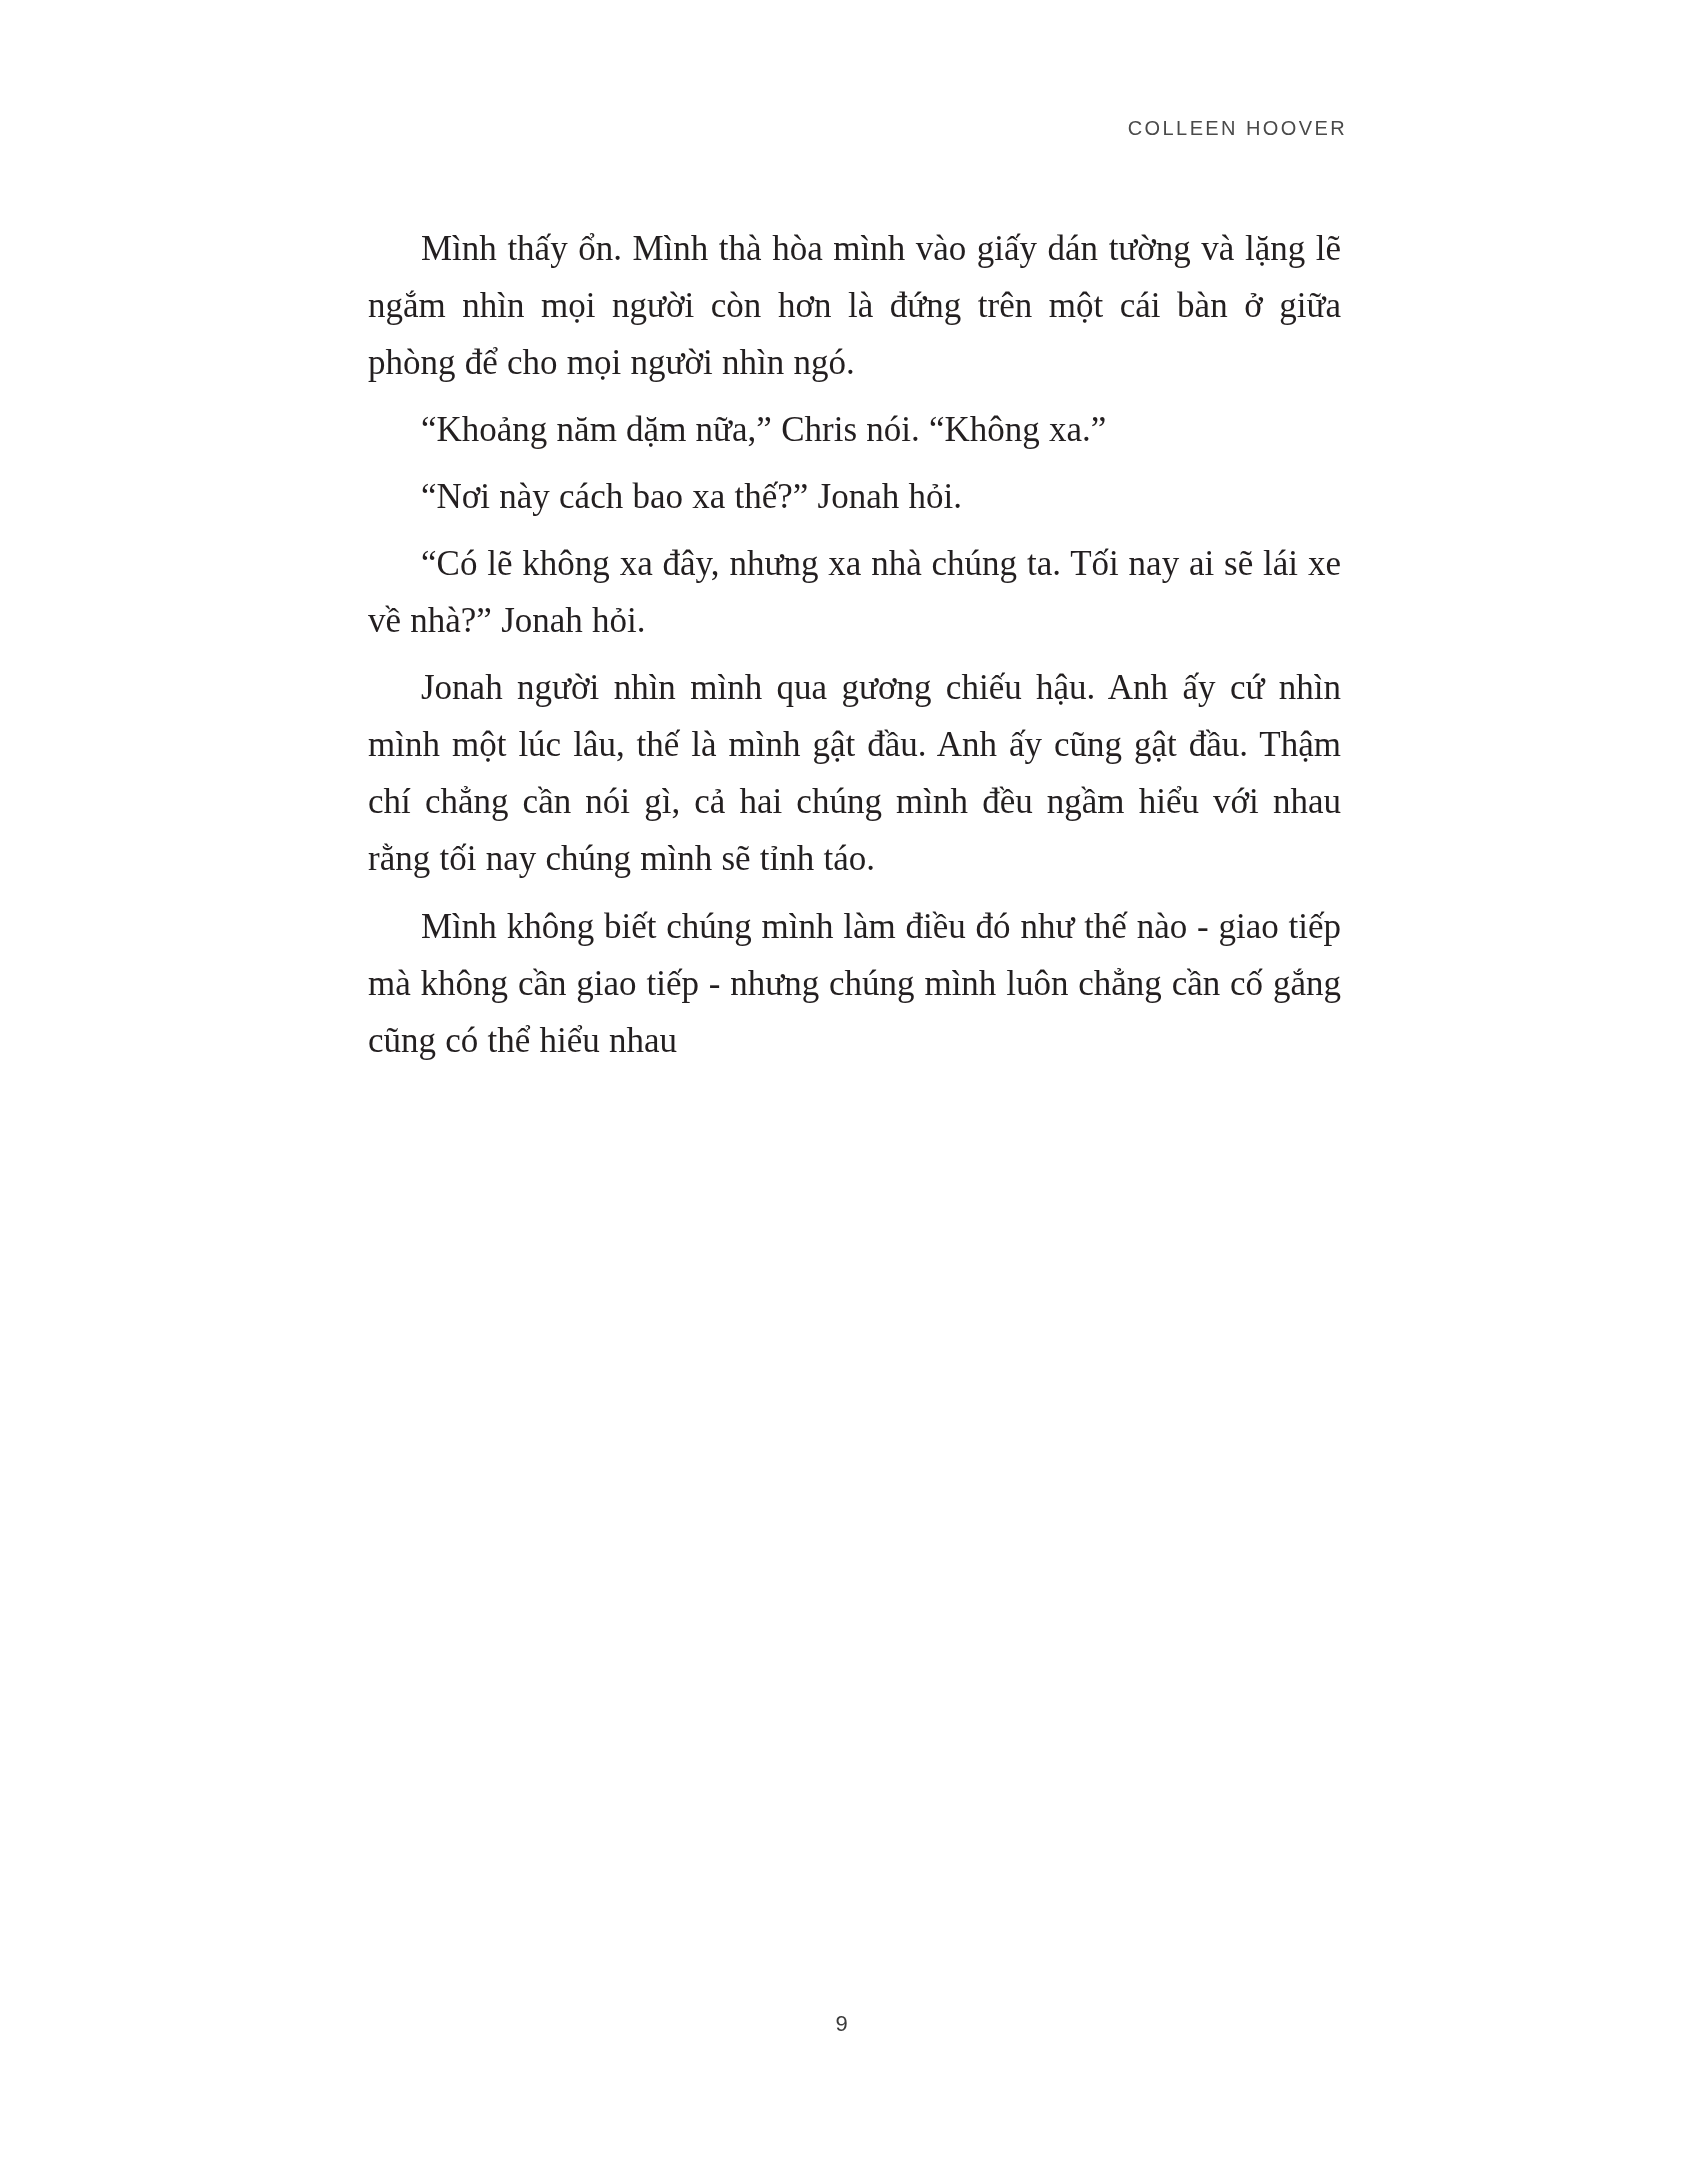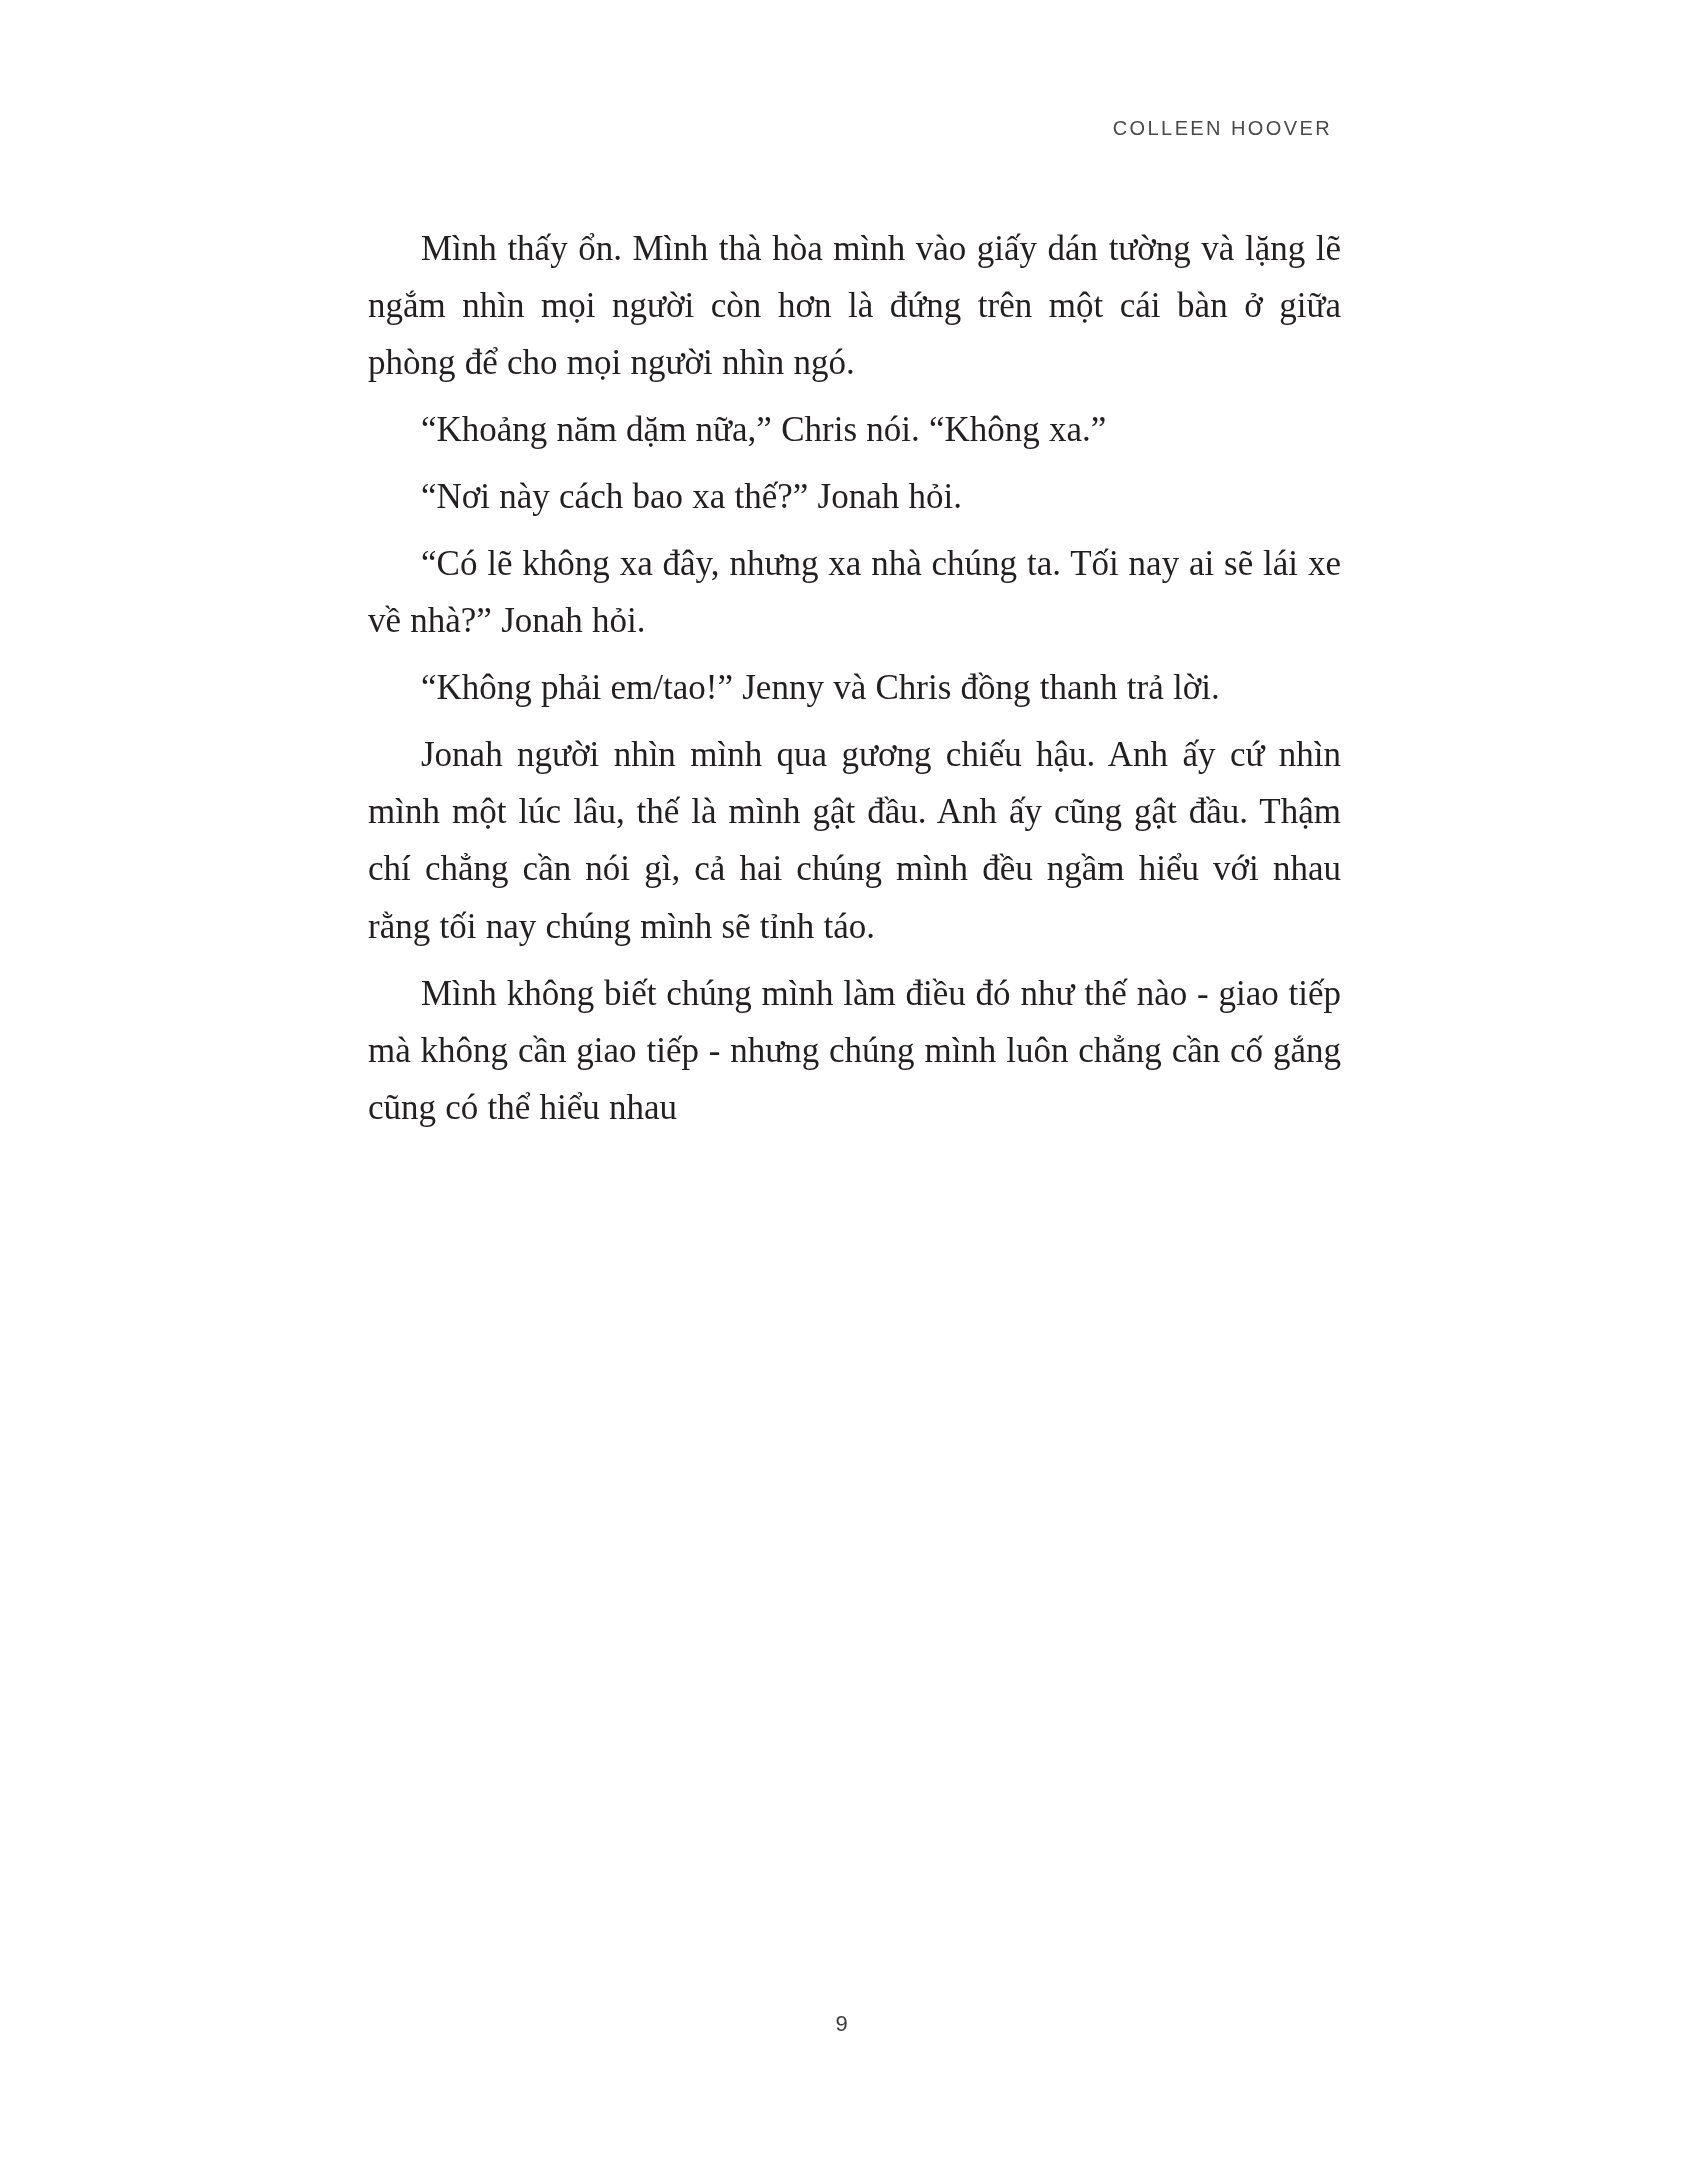--- a/index.html
+++ b/index.html
@@ -13,21 +13,21 @@
     height: 2178px;
     background: #ffffff;
     box-sizing: border-box;
     font-family: "Liberation Serif", serif;
     color: #231f20;
     overflow: hidden;
   }
   .running-head {
     position: absolute;
     top: 117px;
-    right: 351px;
+    right: 336px;
     font-family: "Liberation Sans", sans-serif;
     font-size: 20px;
     letter-spacing: 2.4px;
     color: #4a4a4a;
     text-transform: uppercase;
     white-space: nowrap;
   }
   .body-block {
     position: absolute;
     top: 220px;
@@ -62,21 +62,20 @@
 
 <div class="page">
 
   <div class="running-head">COLLEEN HOOVER</div>
 
   <div class="body-block">
     <p>Mình thấy ổn. Mình thà hòa mình vào giấy dán tường và lặng lẽ ngắm nhìn mọi người còn hơn là đứng trên một cái bàn ở giữa phòng để cho mọi người nhìn ngó.</p>
     <p>“Khoảng năm dặm nữa,” Chris nói. “Không xa.”</p>
     <p>“Nơi này cách bao xa thế?” Jonah hỏi.</p>
     <p>“Có lẽ không xa đây, nhưng xa nhà chúng ta. Tối nay ai sẽ lái xe về nhà?” Jonah hỏi.</p>
-    <p>“Không phải em/tao!” Jenny và Chris đồng thanh trả lời.</p>
     <p>Jonah người nhìn mình qua gương chiếu hậu. Anh ấy cứ nhìn mình một lúc lâu, thế là mình gật đầu. Anh ấy cũng gật đầu. Thậm chí chẳng cần nói gì, cả hai chúng mình đều ngầm hiểu với nhau rằng tối nay chúng mình sẽ tỉnh táo.</p>
     <p>Mình không biết chúng mình làm điều đó như thế nào - giao tiếp mà không cần giao tiếp - nhưng chúng mình luôn chẳng cần cố gắng cũng có thể hiểu nhau</p>
   </div>
 
   <div class="folio">9</div>
 
 </div>
 
 
 </body></html>

